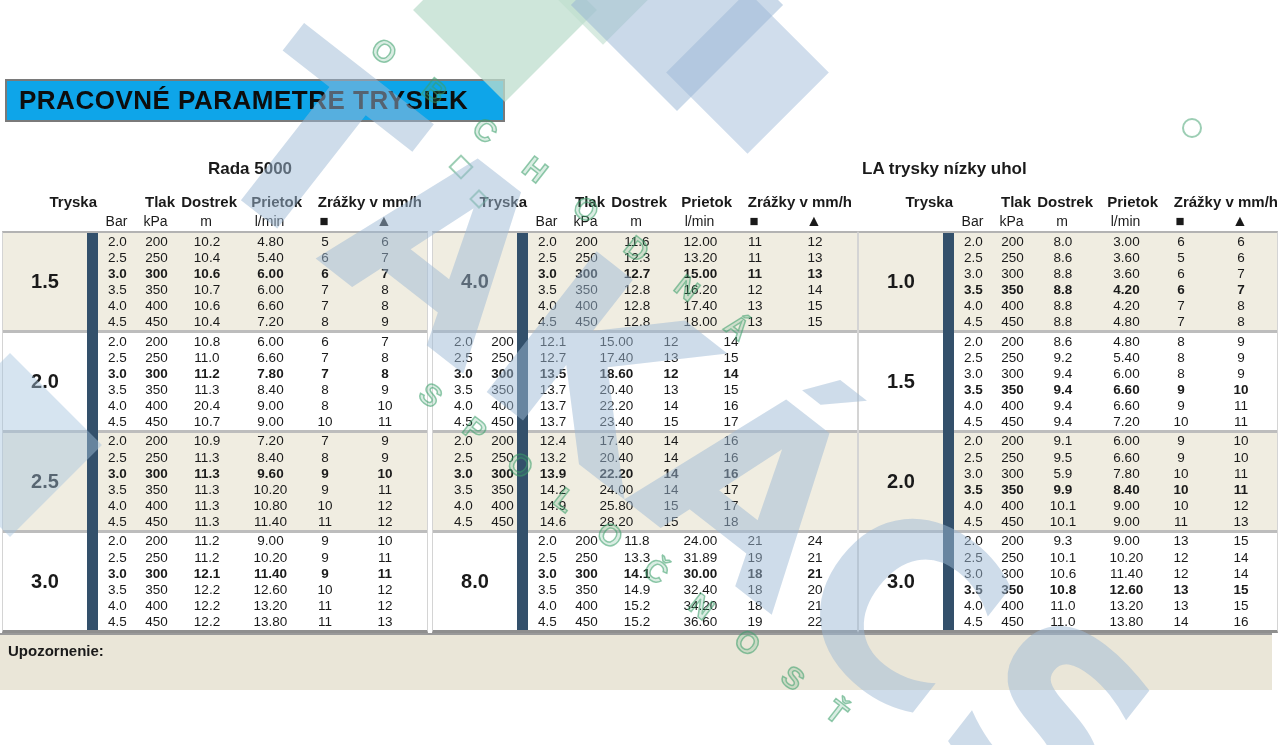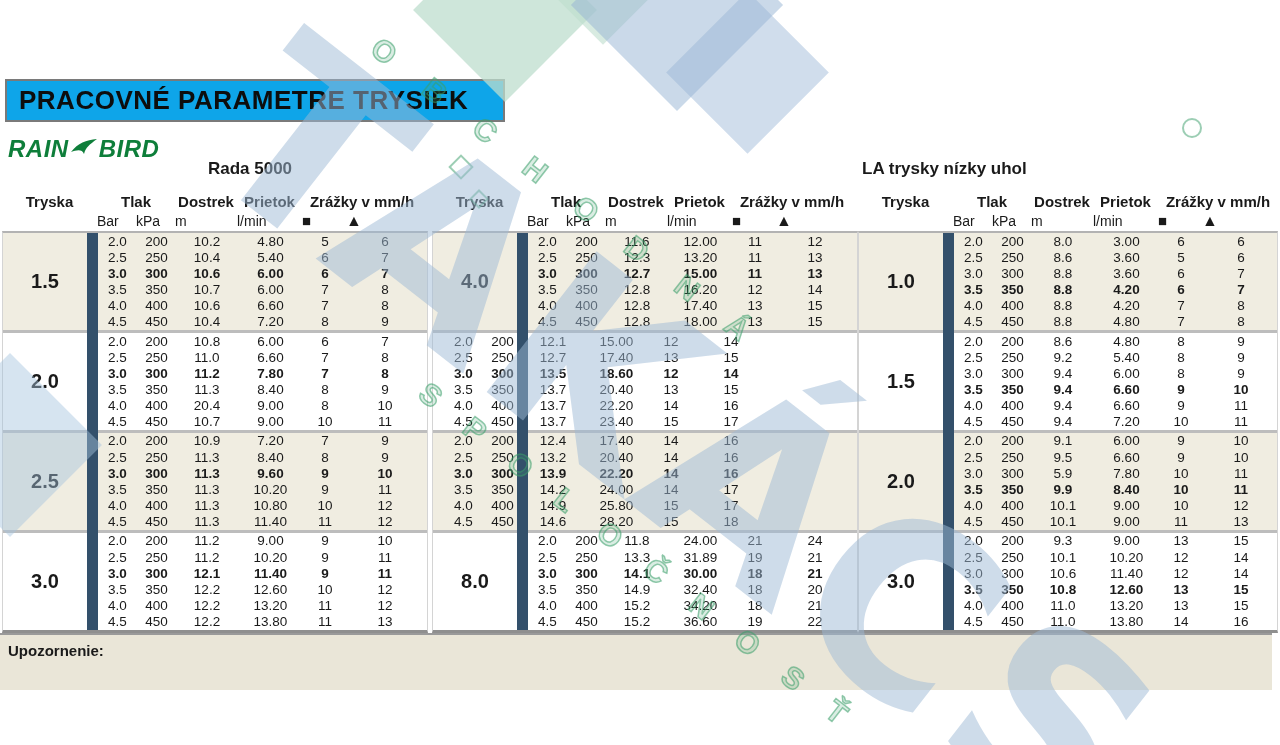--- a/index.html
+++ b/index.html
@@ -39,24 +39,24 @@
   .tbl-title.rada{left:170px;width:160px;text-align:center;}
   .tbl-title.la{left:862px;}
 
   
   .ntable{position:absolute;top:186px;}
   .ntable.t0{left:2px;width:426px;}
   .ntable.t1{left:432px;width:426px;}
   .ntable.t2{left:858px;width:420px;}
   .h1{display:grid;grid-template-columns:95px 78px 62px 65px 120px;height:24px;align-items:end;
       font-weight:bold;font-size:15px;}
-  .h1>div{text-align:center;white-space:nowrap;}
+  .h1>div{text-align:right;white-space:nowrap;}
   .h2{display:grid;grid-template-columns:95px 39px 39px 62px 65px 44px 76px;height:21px;
       align-items:center;font-size:14px;}
-  .h2>div{}
+  .h2>div{text-align:center;}
   .h2 .sq{font-size:15px;} .h2 .tri{font-size:16px;}
   .tbody{position:relative;border-top:2px solid #b3b3b3;border-bottom:3px solid #8f8f8f;
          border-left:1px solid #d4d4d4;border-right:1px solid #d4d4d4;box-sizing:content-box;}
   .bluebar{position:absolute;left:84px;top:0;bottom:0;width:11px;background:#33506b;z-index:2;}
   .group{display:grid;grid-template-columns:84px 1fr;}
   .group.beige{background:#f0ede1;}
   .group.white{background:#ffffff;}
   .group + .group{border-top:3px solid #bdbdbd;}
   .nozzle{display:flex;align-items:center;justify-content:center;font-weight:bold;font-size:20px;}
   .rows{padding-left:11px;}
@@ -73,27 +73,20 @@
 </style>
 </head>
 <body>
 
 <div class="page">
 
   <div class="title-box">
     <span class="t">PRACOVNÉ PARAMETRE TRYSIEK</span>
   </div>
 
-  <div class="rainbird">
-    <span>RAIN</span>
-    <svg width="28" height="19" viewBox="0 0 28 19">
-      <path d="M1,15 C8,6 16,3 27,2 C19,8 16,10 14,17 C12,12 7,13 1,15 Z" fill="#0e7e3a"></path>
-    </svg>
-    <span>BIRD</span>
-  </div>
 
   <div class="tbl-title rada">Rada 5000</div>
   <div class="tbl-title la">LA trysky nízky uhol</div>
 
   <div class="ntable t0">
     <div class="h1">
       <div>Tryska</div>
       <div>Tlak</div>
       <div>Dostrek</div>
       <div>Prietok</div>

